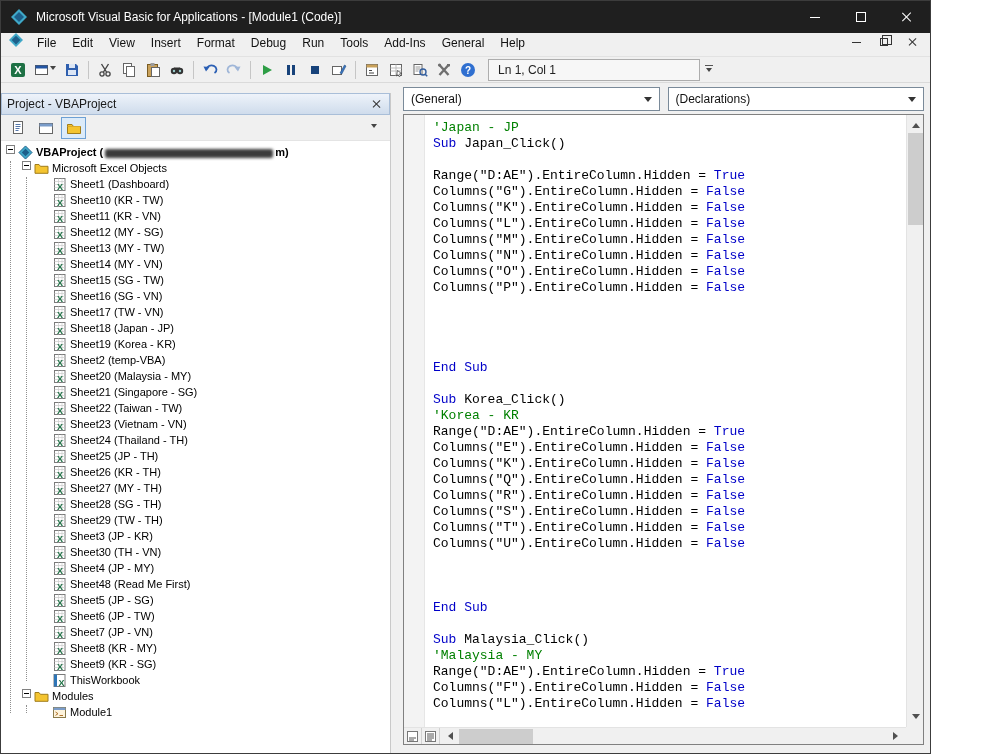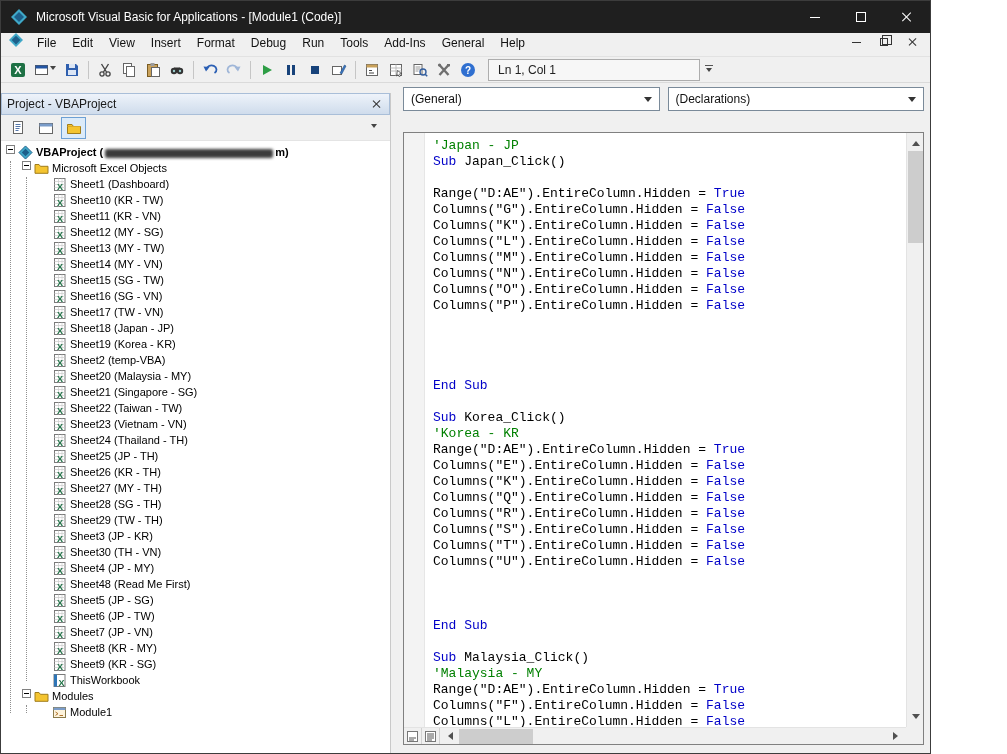--- a/index.html
+++ b/index.html
@@ -69,21 +69,21 @@
     border-radius:2px;vertical-align:middle;margin:0 2px}
   .icon{display:inline-flex;align-items:center;justify-content:center;flex:none}
   .icon svg{display:block}
 
   
   .splitter{position:absolute;top:82px;left:390px;width:8px;bottom:0;background:#f0f0f0}
 
   
   .code-panel{position:absolute;top:82px;left:398px;right:0;bottom:0;background:#f0f0f0;
     padding:4px 6px 8px 4px;display:flex;flex-direction:column}
-  .combo-row{display:flex;gap:8px;height:24px;margin-bottom:21px;flex:none}
+  .combo-row{display:flex;gap:8px;height:24px;margin-bottom:3px;flex:none}
   .combo{flex:1;background:#fff;border:1px solid #7a8a99;display:flex;align-items:center;
     font-size:12px;padding:0 7px;color:#111}
   .combo .caret-down{margin-left:auto}
   .code-window{flex:1;background:#fff;border:1px solid #808080;position:relative;overflow:hidden}
   .margin-bar{position:absolute;left:0;top:0;bottom:17px;width:21px;background:#f3f3f3;border-right:1px solid #e6e6e6}
   .code-text{position:absolute;left:29px;top:5px;right:18px;bottom:17px;
     font-family:"Liberation Mono","DejaVu Sans Mono",monospace;font-size:13px;line-height:16px;overflow:hidden}
   .code-line{height:16px;white-space:pre;color:var(--code-color,#000)}
   .tok-keyword{color:var(--kw-color,#0000c8)}
   .tok-comment{color:var(--comment-color,#008000)}

